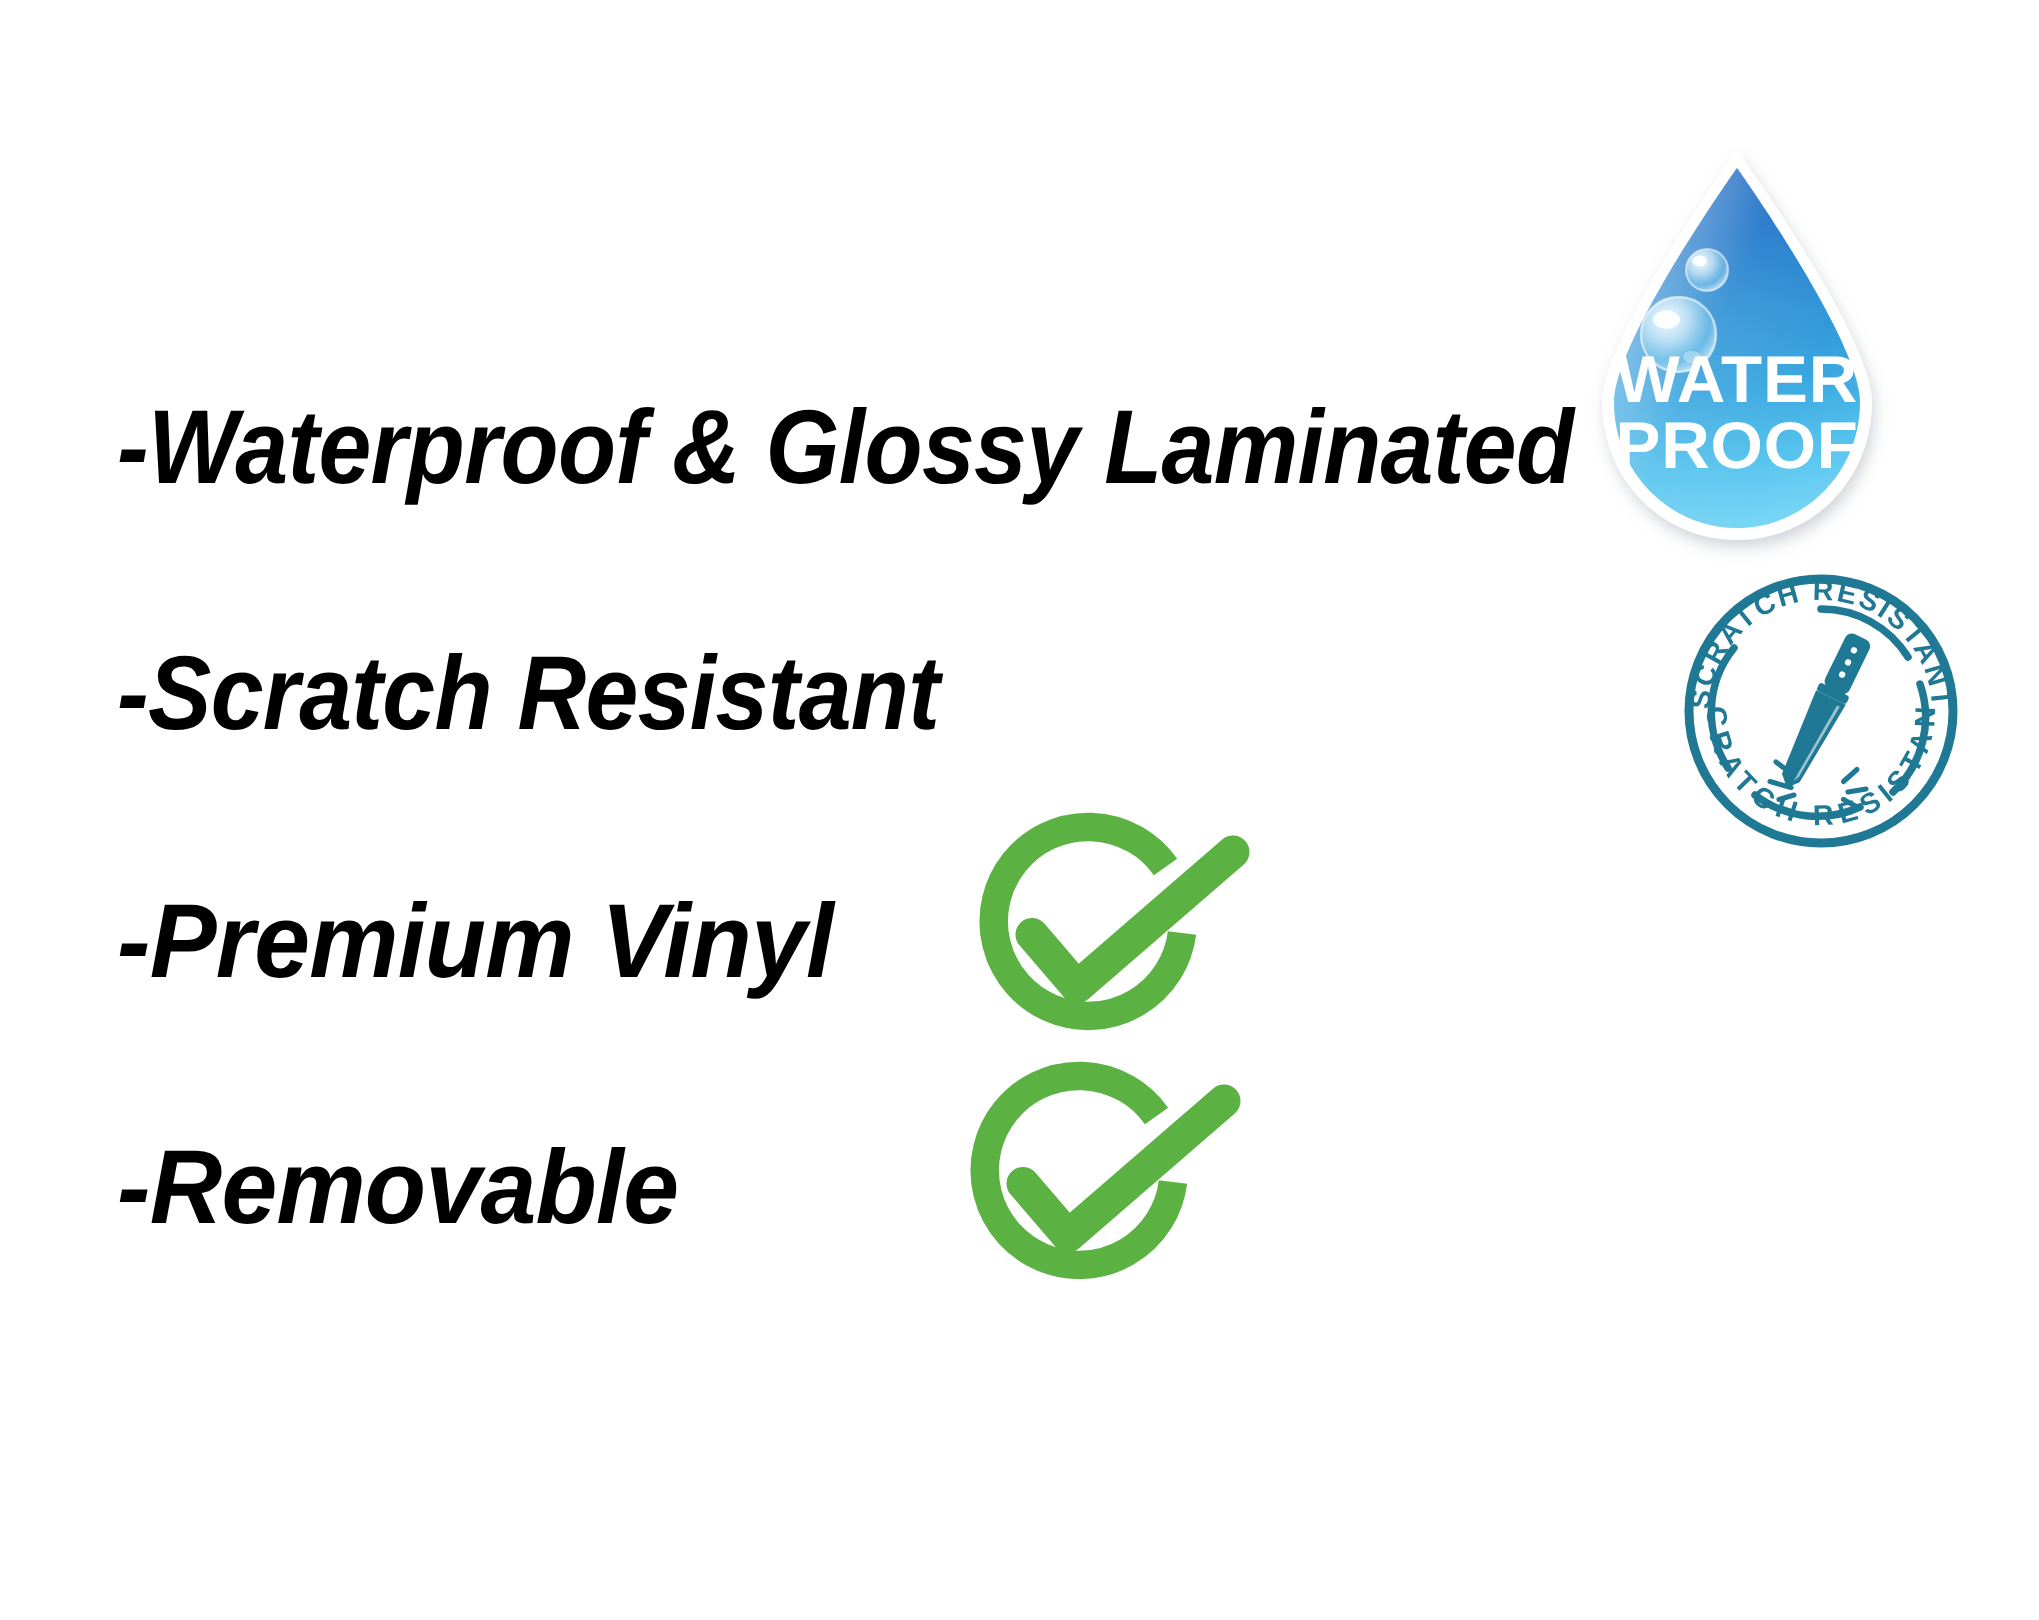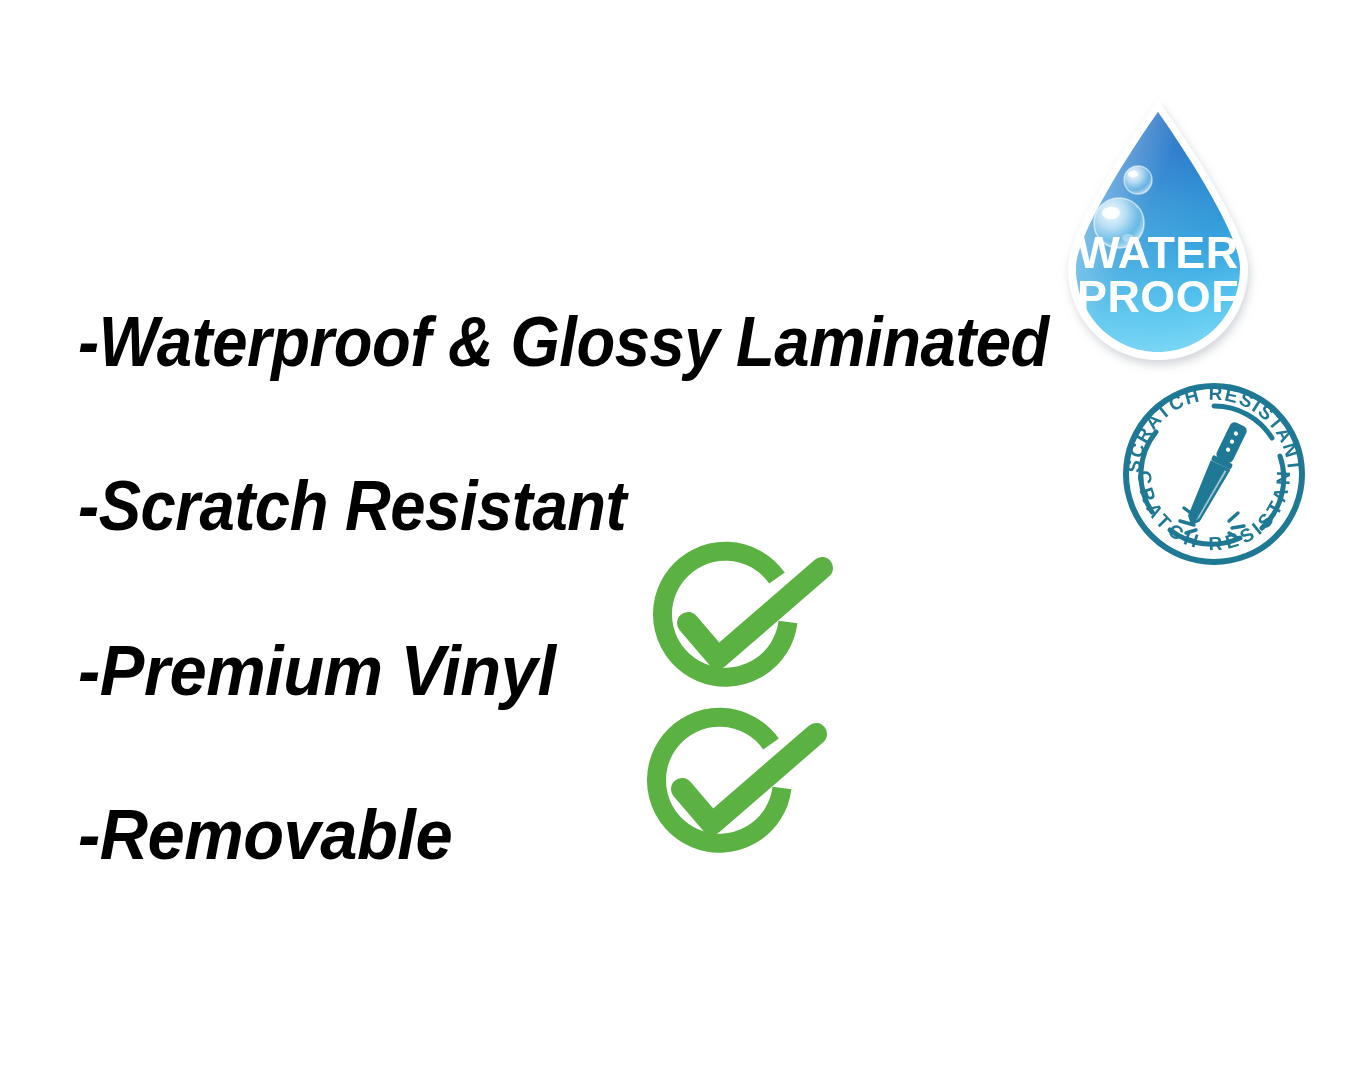--- a/index.html
+++ b/index.html
@@ -16,21 +16,20 @@
     font-family: "Liberation Sans", sans-serif;
   }
 
   
   .feature-list {
     position: absolute;
     left: 0;
     top: 0;
     width: 1120px;
     height: 799px;
-    margin-top: 44px;
   }
   .feature-line {
     position: absolute;
     left: 78px;
     white-space: nowrap;
     color: #000000;
     font-family: "Liberation Sans", sans-serif;
     font-weight: bold;
     font-style: italic;
     line-height: 1;

